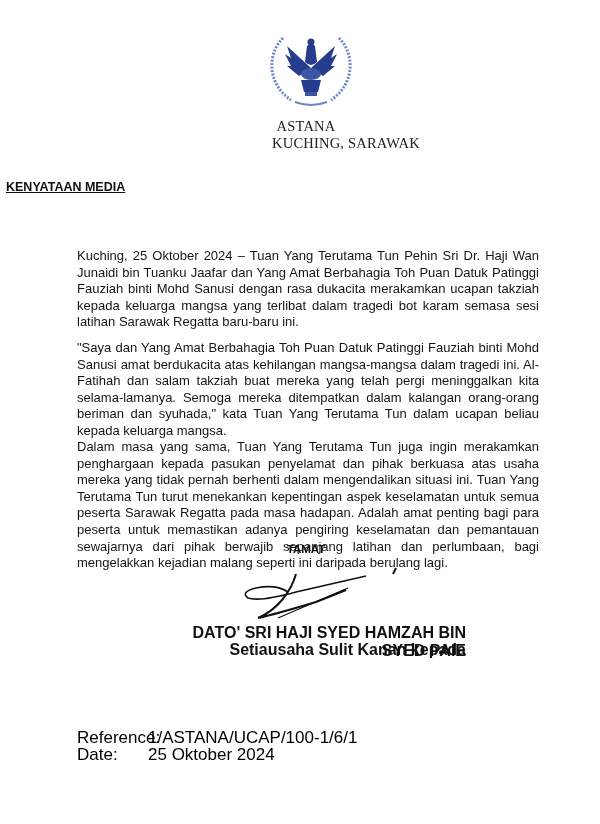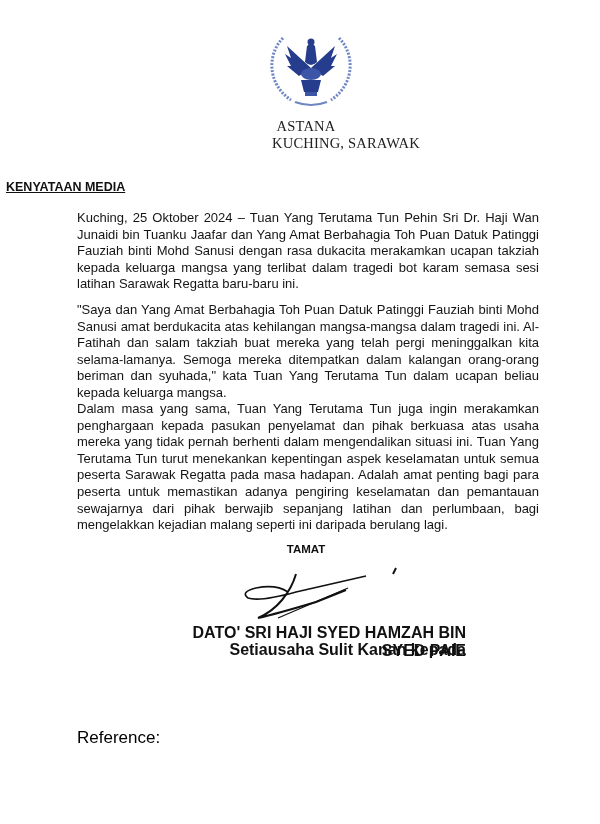--- a/index.html
+++ b/index.html
@@ -12,21 +12,21 @@
       font-family: "Liberation Serif", "DejaVu Serif", serif; font-size: 14.5px; color: #222; letter-spacing: 0.2px; }
     .mh-1 { top: 118px; }
     .mh-2 { top: 135px; margin-left: 40px; }
 
     .doc-title { position: absolute; left: 0; width: 600px; top: 180px; text-align: left;
       font-family: "Liberation Sans", "DejaVu Sans", sans-serif; font-weight: bold; font-size: 12.5px;
       text-decoration: underline; color: #111; }
 
     .para { position: absolute; left: 71px; width: 462px;
       font-family: "Liberation Sans", "DejaVu Sans", sans-serif; font-size: 13px; line-height: 16.6px;
-      text-align: justify; color: #151515; }
+      text-align: justify; color: #151515; margin-top: 38px; }
     .para-1 { top: 210px; }
     .para-2 { top: 302px; }
     .para-3 { top: 401px; }
 
     .tamat { position: absolute; left: 0; width: 600px; top: 543px; text-align: center;
       font-family: "Liberation Sans", "DejaVu Sans", sans-serif; font-weight: bold; font-size: 11.5px; color: #111; }
 
     .signature { position: absolute; left: 230px; top: 562px; width: 170px; height: 60px; }
 
     .signatory { position: absolute; left: 160px; width: 300px; text-align: right;
@@ -81,16 +81,21 @@
     <path d="M42 56 L112 26" fill="none" stroke="#111" stroke-width="1.2"></path>
     <path d="M160 6 L157 12" stroke="#111" stroke-width="2"></path>
   </svg>
 
   <div class="signatory sig-name">DATO' SRI HAJI SYED HAMZAH BIN SYED PAIE</div>
   <div class="signatory sig-role">Setiausaha Sulit Kanan kepada</div>
 
   <div class="meta meta-block">
     <div class="meta-row">
       <span class="meta-label">Reference:</span>
+      <span>1/ASTANA/UCAP/100-1/6/1</span>
+    </div>
+    <div class="meta-row">
+      <span class="meta-label">Date:</span>
+      <span>25 Oktober 2024</span>
     </div>
   </div>
 
 </div>
 
 </body></html>

